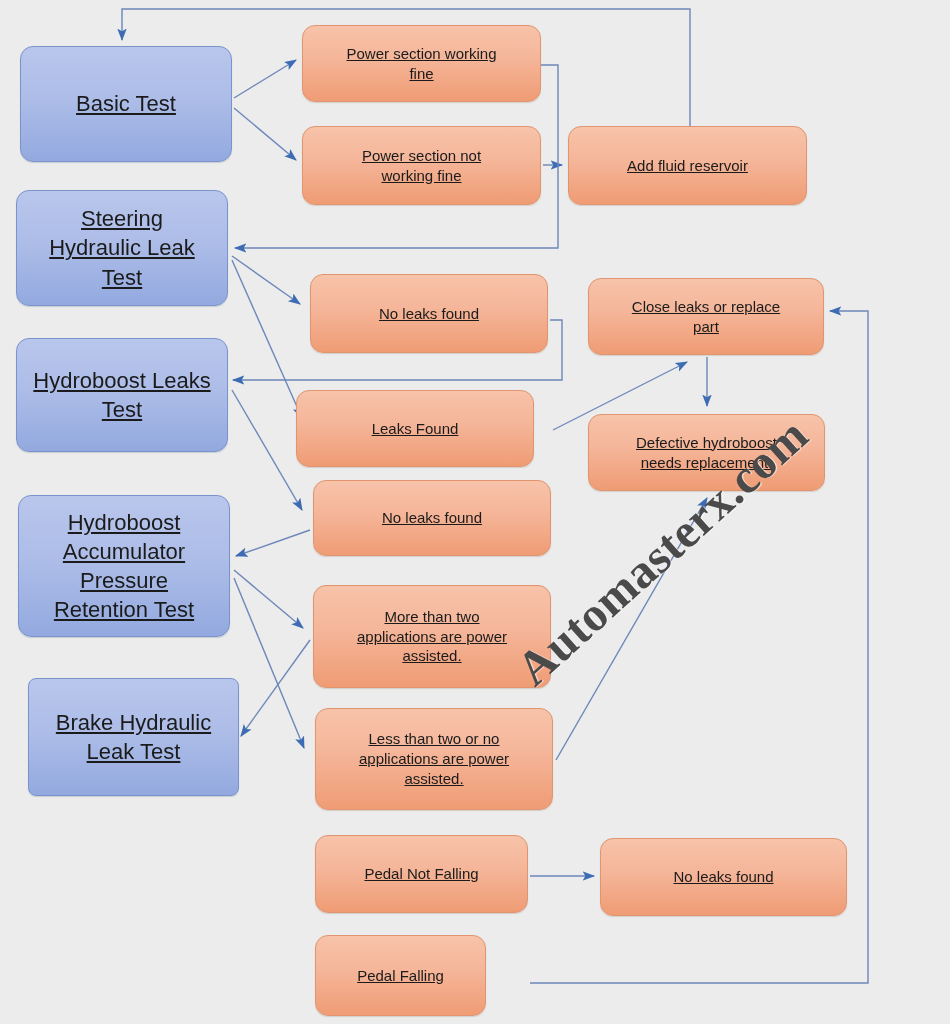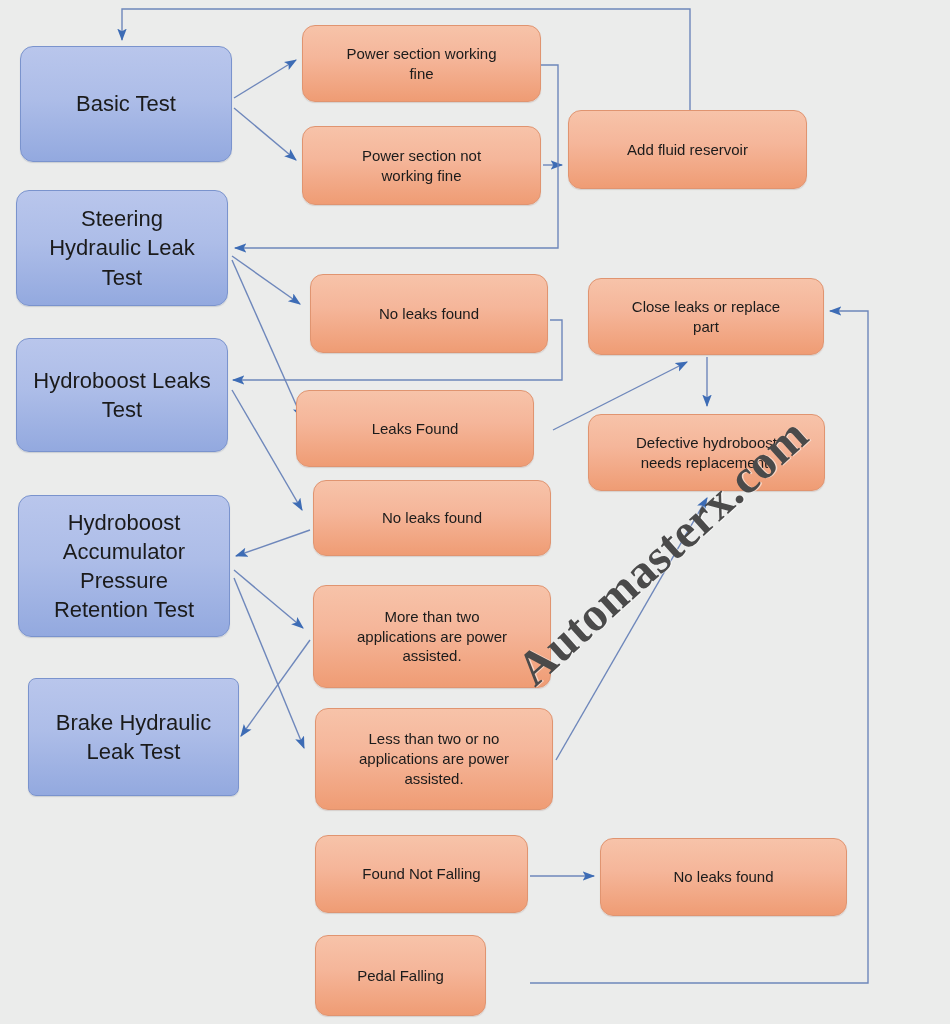--- a/index.html
+++ b/index.html
@@ -29,20 +29,21 @@
     box-sizing: border-box;
     display: flex;
     align-items: center;
     justify-content: center;
     text-align: center;
     border-radius: 13px;
     color: #1b1b1b;
     line-height: 1.32;
     padding: 4px 4px;
     z-index: 3;
+    text-decoration: underline;
   }
   .node-label {
     display: block;
     width: 100%;
   }
   .node.test {
     background: linear-gradient(180deg, #b9c6ec 0%, #adbde8 45%, #93a9df 100%);
     border: 1px solid #7a93cd;
     font-size: 22px;
     box-shadow: 0 1px 1px rgba(120,130,150,0.28);
@@ -171,28 +172,28 @@
 
   <div class="node result" style="left:313px; top:585px; width:238px; height:103px;">
     <span class="node-label">More than two<br>applications are power<br>assisted.</span>
   </div>
 
   <div class="node result" style="left:315px; top:708px; width:238px; height:102px;">
     <span class="node-label">Less than two or no<br>applications are power<br>assisted.</span>
   </div>
 
   <div class="node result" style="left:315px; top:835px; width:213px; height:78px;">
-    <span class="node-label">Found Not Falling</span>
+    <span class="node-label">Pedal Not Falling</span>
   </div>
 
   <div class="node result" style="left:315px; top:935px; width:171px; height:81px;">
     <span class="node-label">Pedal Falling</span>
   </div>
 
-  <div class="node result" style="left:568px; top:110px; width:239px; height:79px;">
+  <div class="node result" style="left:568px; top:126px; width:239px; height:79px;">
     <span class="node-label">Add fluid reservoir</span>
   </div>
 
   <div class="node result" style="left:588px; top:278px; width:236px; height:77px;">
     <span class="node-label">Close leaks or replace<br>part</span>
   </div>
 
   <div class="node result" style="left:588px; top:414px; width:237px; height:77px;">
     <span class="node-label">Defective hydroboost<br>needs replacement.</span>
   </div>

